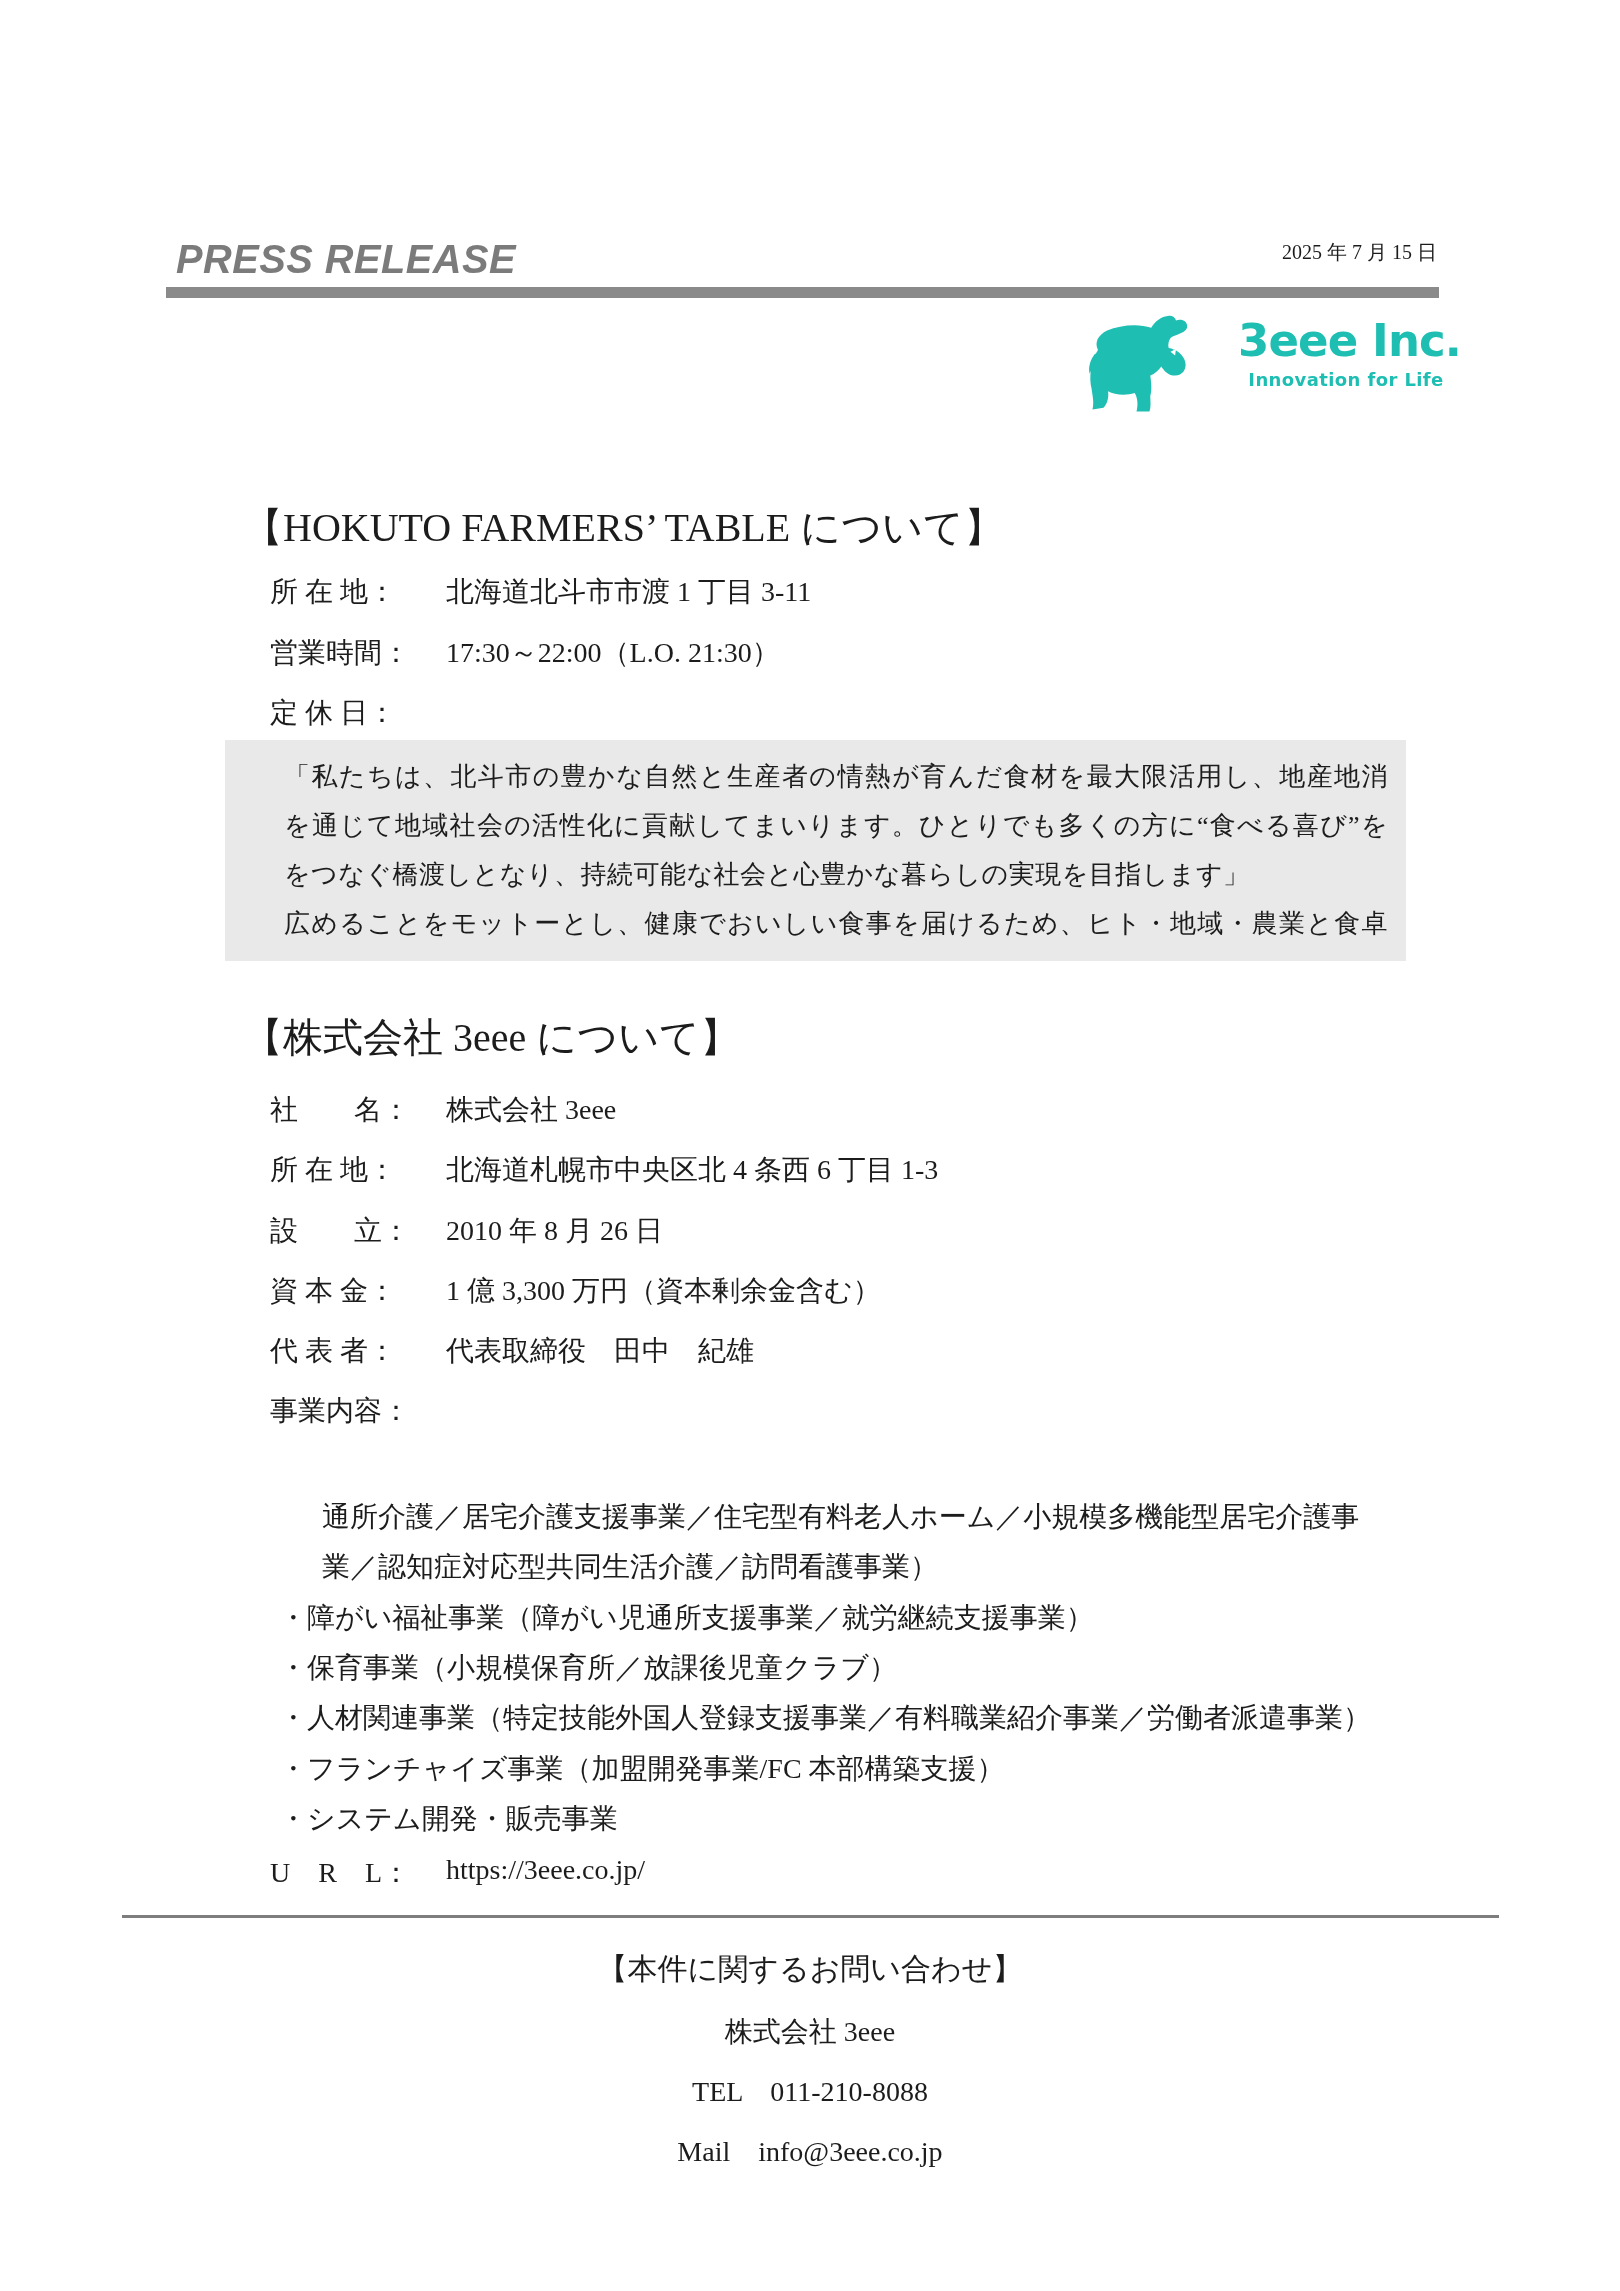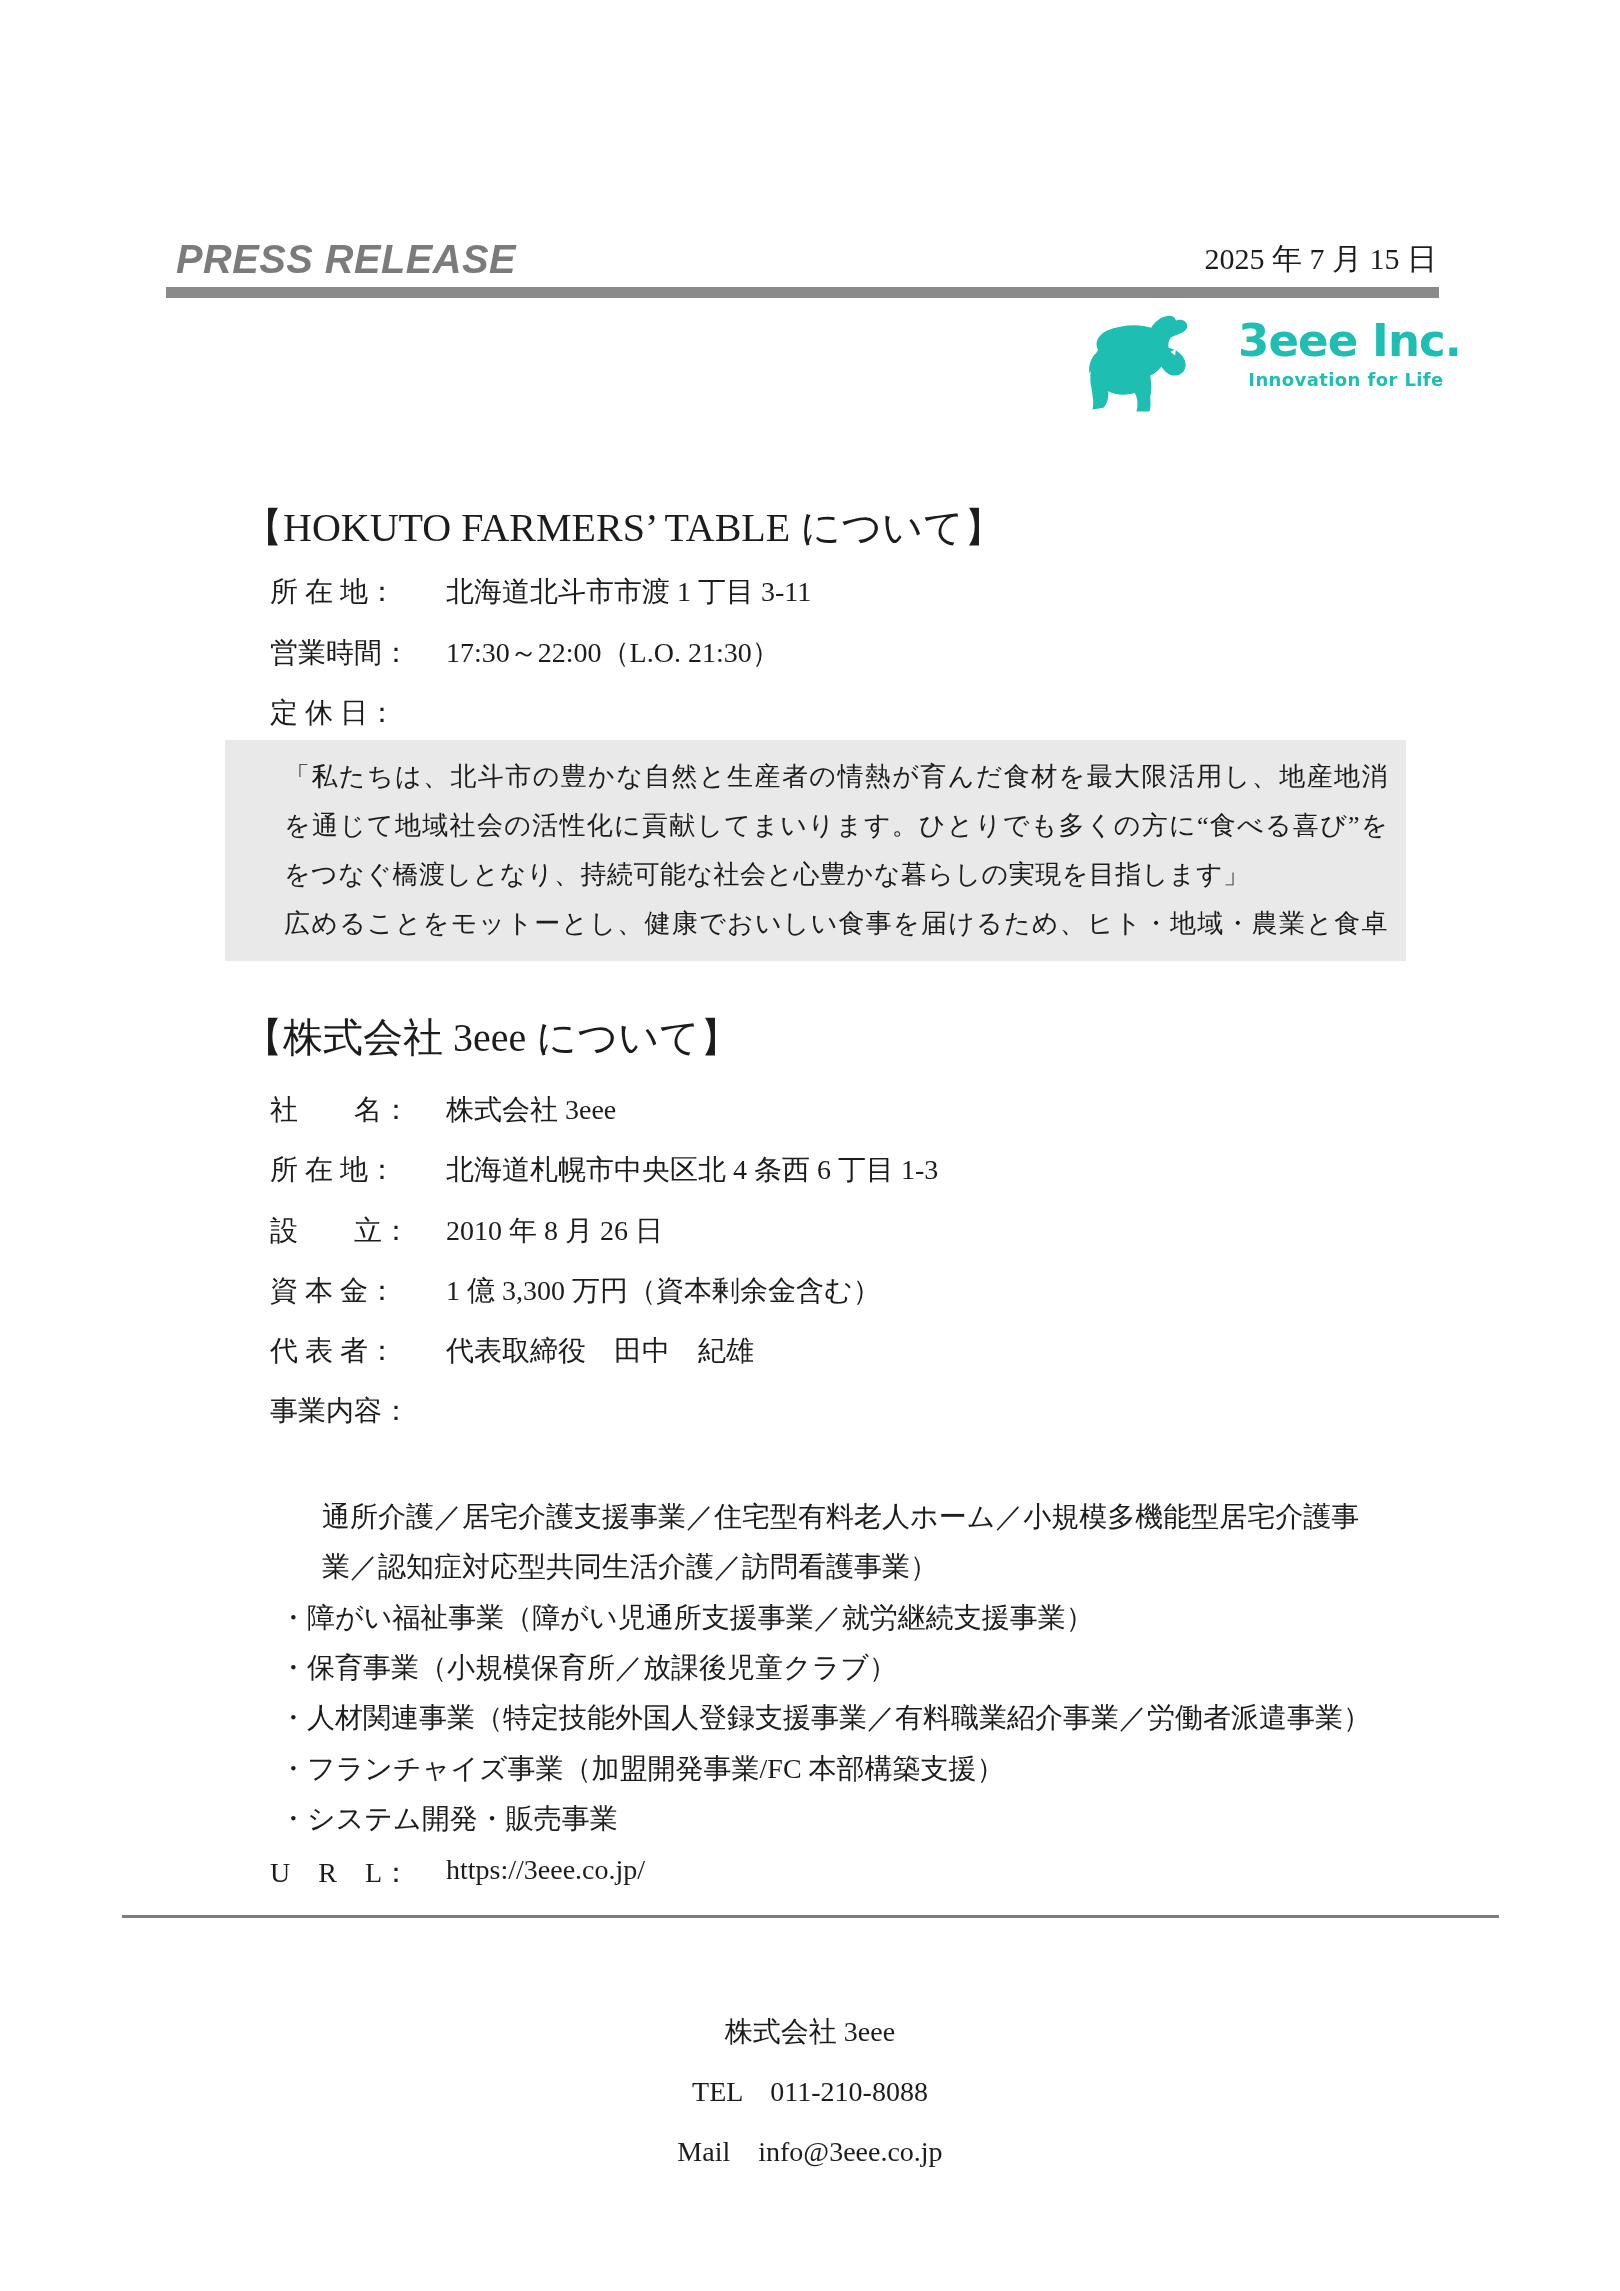--- a/index.html
+++ b/index.html
@@ -14,21 +14,21 @@
   
   .press-release{
     position:absolute;left:176px;top:236px;
     font-family:"Liberation Sans","DejaVu Sans",sans-serif;
     font-size:41px;font-weight:bold;font-style:italic;
     letter-spacing:0.5px;color:#7b7b7b;white-space:nowrap;
     transform:scaleX(.97);transform-origin:left;
   }
   .doc-date{
     position:absolute;right:183px;top:239px;
-    font-size:30px;white-space:nowrap;text-align:center;
+    font-size:20px;white-space:nowrap;text-align:center;
   }
   .header-bar{
     position:absolute;left:166px;top:287px;
     width:1273px;height:10.8px;background:#8a8a8a;
   }
   
   .logo{position:absolute;left:1085px;top:310px;width:378px;height:117px;}
   .hippo{position:absolute;left:0;top:5.4px;width:115px;height:101px;}
   .logo-text{position:absolute;left:153px;top:7.2px;width:216px;text-align:center;}
   .logo-name{
@@ -173,18 +173,19 @@
   <div class="biz-line" style="top:1699px">・人材関連事業（特定技能外国人登録支援事業／有料職業紹介事業／労働者派遣事業）</div>
   <div class="biz-line" style="top:1750px">・フランチャイズ事業（加盟開発事業/FC 本部構築支援）</div>
   <div class="biz-line" style="top:1800px">・システム開発・販売事業</div>
 
   <div class="row" style="top:1854px">
     <span class="lbl">U　R　L：</span>
     <span class="val">https://3eee.co.jp/</span>
   </div>
 
   <div class="footer-divider"></div>
+  <div class="footer-line title" style="top:1949px">【本件に関するお問い合わせ】</div>
   <div class="footer-line" style="top:2013px">株式会社 3eee</div>
   <div class="footer-line" style="top:2073px">TEL　011-210-8088</div>
   <div class="footer-line" style="top:2133px">Mail　info@3eee.co.jp</div>
 
 </div>
 
 
 </body></html>

